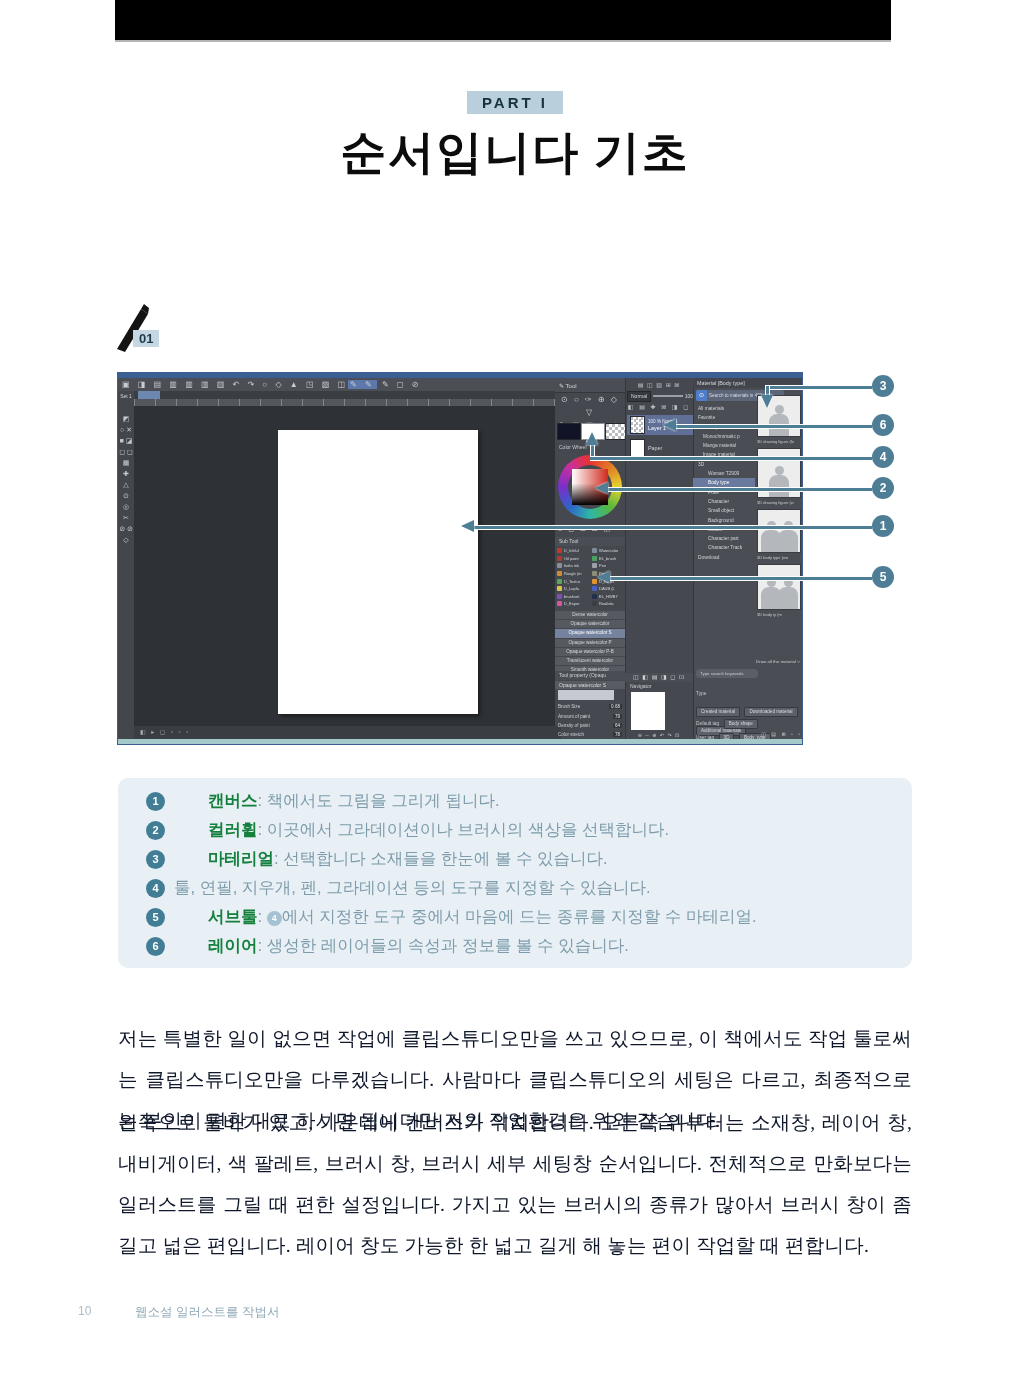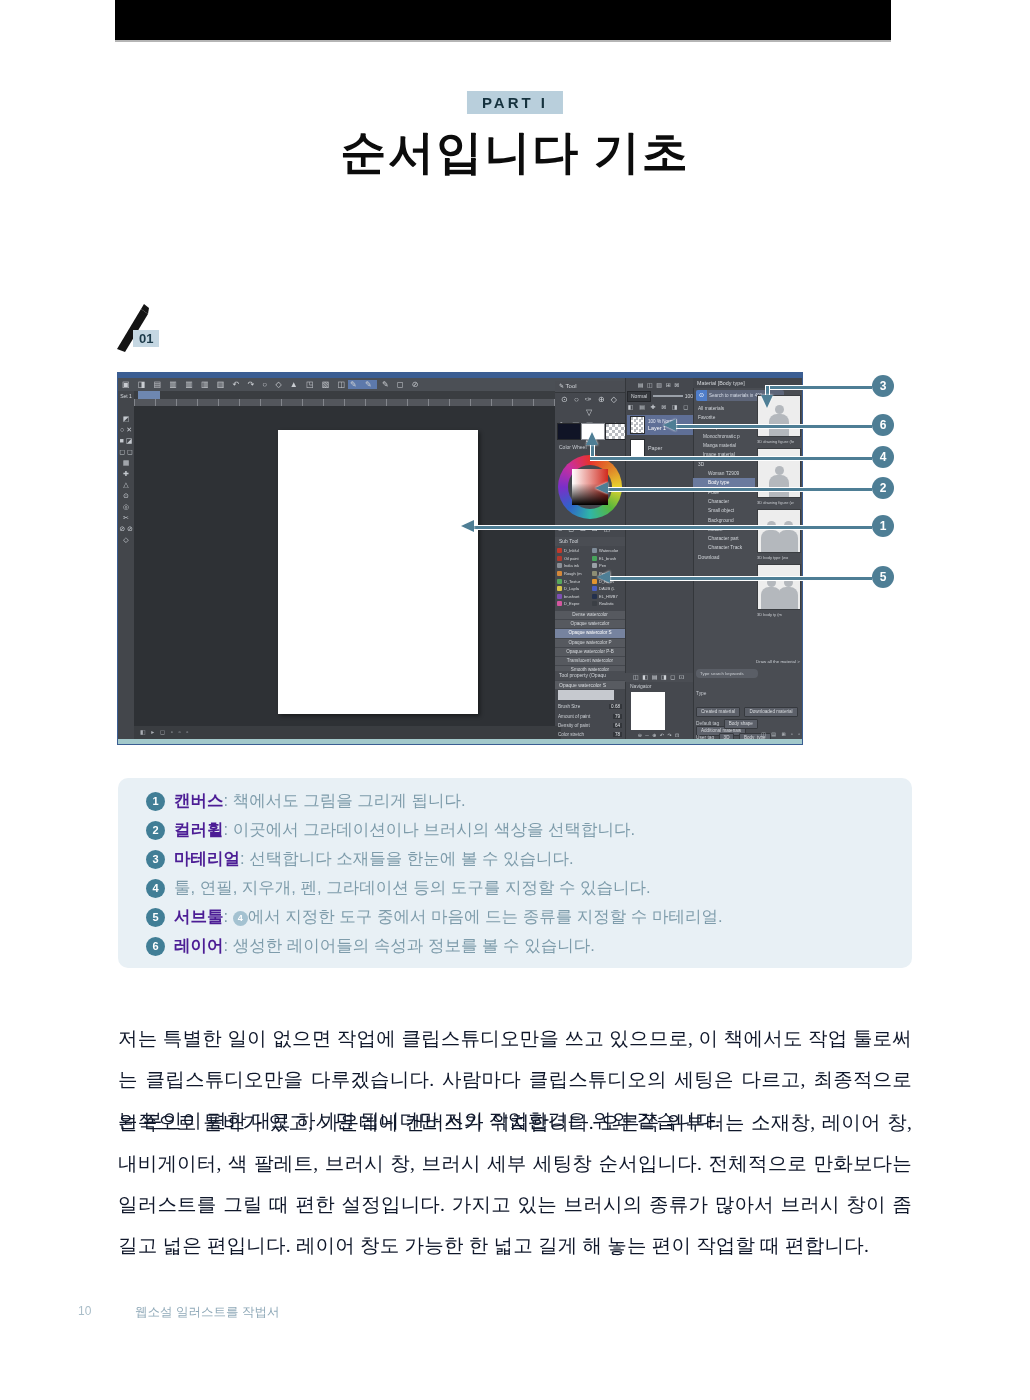--- a/index.html
+++ b/index.html
@@ -128,21 +128,21 @@
   .ah.up{border-left:6px solid transparent;border-right:6px solid transparent;border-bottom:13px solid #4e7e95;}
   .ah.down{border-left:6px solid transparent;border-right:6px solid transparent;border-top:13px solid #4e7e95;}
   .cnum{position:absolute;left:872px;width:22px;height:22px;border-radius:50%;background:#4e7e95;color:#fff;
         font-weight:700;font-size:12px;display:flex;align-items:center;justify-content:center;z-index:6;}
 
   
   #infobox{left:118px;top:778px;width:794px;height:190px;background:#e8f0f5;border-radius:10px;}
   .irow{position:absolute;left:28px;display:flex;align-items:center;gap:9px;height:22px;}
   .inum{width:19px;height:19px;border-radius:50%;background:#417e96;color:#fff;font-weight:700;font-size:11px;
         display:flex;align-items:center;justify-content:center;flex:0 0 19px;}
-  .ilbl{font-weight:700;font-size:16.5px;color:#4c1d95;}
+  .ilbl{font-weight:700;font-size:16.5px;color:#15803d;margin-left:34px;}
   .ilbl:empty{display:none;}
   .itxt{font-size:16.5px;color:#7e9cab;}
   .iref{display:inline-flex;width:15px;height:15px;border-radius:50%;background:#a4c2d1;color:#fff;font-weight:700;
         font-size:9px;align-items:center;justify-content:center;vertical-align:1px;}
   .iref:empty{display:none;}
 
   
   .para{left:118px;width:794px;font-family:"Liberation Serif","DejaVu Serif",serif;font-size:19.5px;
         line-height:41px;color:#0f172a;text-align:justify;word-break:break-all;letter-spacing:0.2px;}
   #footer-num{left:78px;top:1304px;font-size:12px;color:#a9bdc8;}

